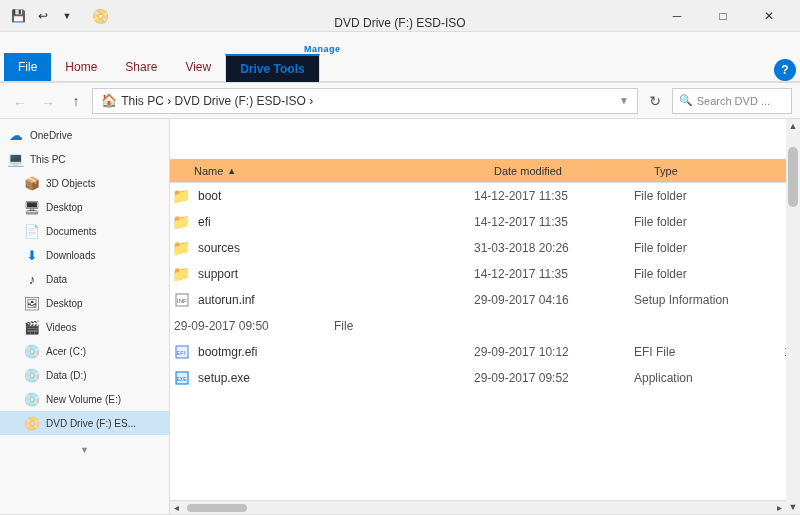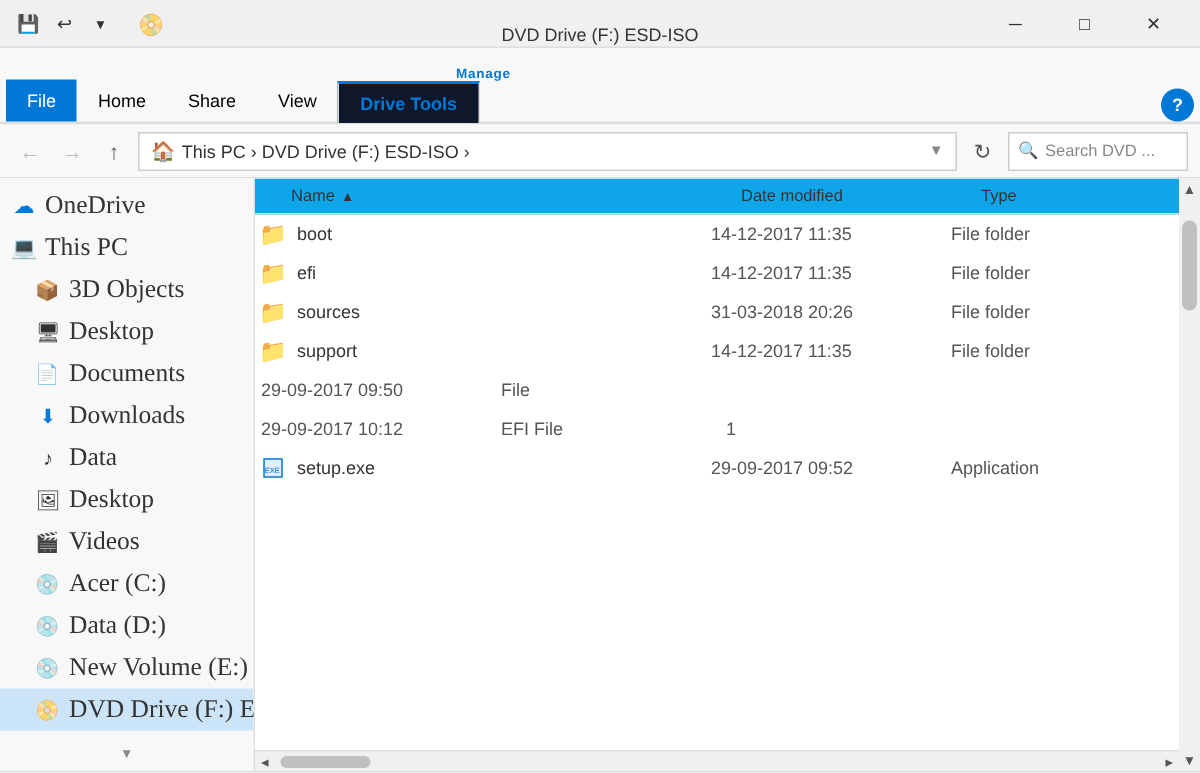--- a/index.html
+++ b/index.html
@@ -54,21 +54,21 @@
       padding: 0 4px;
       border-bottom: 1px solid #ddd;
     }
     .ribbon-tab {
       padding: 4px 14px;
       font-size: 12px;
       cursor: pointer;
       height: 28px;
       display: flex;
       align-items: center;
-      color: #000000;
+      color: #7f1d1d;
     }
     .ribbon-tab.file {
       background: #0078d7;
       color: white;
       padding: 4px 14px;
     }
     .ribbon-tab.manage-highlight {
       background: #0f172a;
       border-top: 2px solid #0078d7;
       border-left: 1px solid #ddd;
@@ -160,39 +160,40 @@
       color: #333;
     }
     .sidebar-item.active { background: #cce4f7; }
     .sidebar-icon {
       width: 16px;
       height: 16px;
       flex-shrink: 0;
       display: flex; align-items: center; justify-content: center;
       font-size: 14px;
     }
-    .sidebar-label { font-size: 17px; font-family: Liberation Serif, serif; }
+    .sidebar-label { font-size: 10px; }
 
     
     .filelist-container {
       flex: 1;
       display: flex;
       flex-direction: column;
       overflow: hidden;
     }
     .filelist-header {
       display: flex;
       align-items: center;
       border-bottom: 1px solid #ddd;
-      background: #0ea5e9;
+      background: #fdba74;
       height: 24px;
       padding: 0 4px;
       font-size: 11px;
       color: #333;
       user-select: none;
+      margin-top: 40px;
     }
     .col-name { flex: 0 0 320px; padding-left: 20px; display: flex; align-items: center; gap: 4px; }
     .col-date { flex: 0 0 160px; }
     .col-type { flex: 0 0 150px; }
     .sort-arrow { font-size: 9px; }
 
     .filelist {
       flex: 1;
       overflow-y: auto;
     }
@@ -477,28 +478,51 @@
           <div class="file-icon">
               <span class="icon-folder">📁</span>
             </div>
           <span>support</span>
         </div>
         <div class="file-date">14-12-2017 11:35</div>
         <div class="file-type">File folder</div>
         <div class="file-size"></div>
       </div>
 
+      <div class="file-row">
+        <div class="file-name">
+          <div class="file-icon">
+            <svg width="14" height="14" viewBox="0 0 14 14">
+                <rect x="1" y="1" width="12" height="12" fill="white" stroke="#888" stroke-width="1"></rect>
+                <text x="2" y="10" font-size="6" fill="#555">INF</text>
+              </svg>
+          </div>
+          <span>autorun.inf</span>
+        </div>
+        <div class="file-date">29-09-2017 04:16</div>
+        <div class="file-type">Setup Information</div>
+        <div class="file-size"></div>
+      </div>
 
       <div class="file-row">
         <div class="file-date">29-09-2017 09:50</div>
         <div class="file-type">File</div>
         <div class="file-size"></div>
       </div>
 
       <div class="file-row">
+        <div class="file-name">
+          <div class="file-icon">
+            <svg width="14" height="14" viewBox="0 0 14 14">
+                <rect x="1" y="1" width="12" height="12" fill="#e8f0fe" stroke="#4d7ce8" stroke-width="1"></rect>
+                <text x="1.5" y="10" font-size="5.5" fill="#4d7ce8">EFI</text>
+              </svg>
+          </div>
+          <span>bootmgr.efi</span>
+        </div>
         <div class="file-date">29-09-2017 10:12</div>
         <div class="file-type">EFI File</div>
         <div class="file-size">1</div>
       </div>
 
       <div class="file-row">
         <div class="file-name">
           <div class="file-icon">
             <svg width="14" height="14" viewBox="0 0 14 14">
                 <rect x="1" y="1" width="12" height="12" fill="#e0eeff" stroke="#0078d7" stroke-width="1"></rect>

